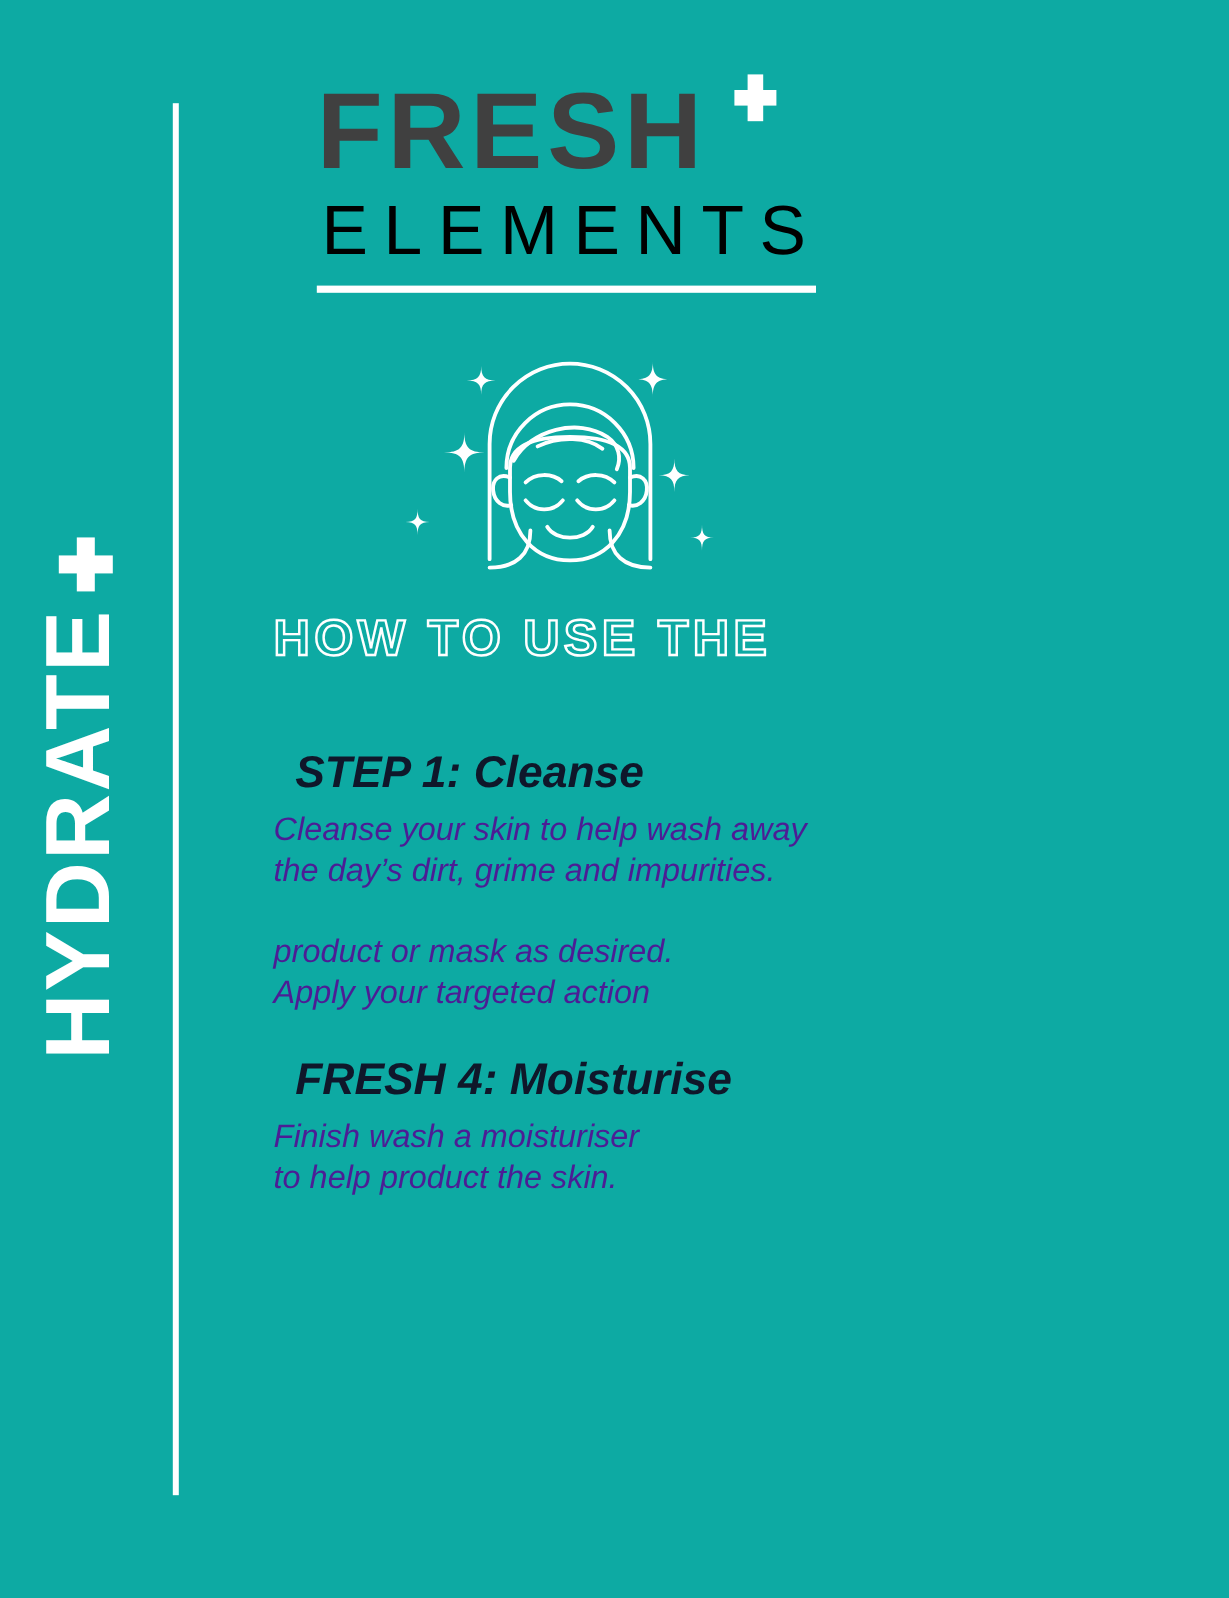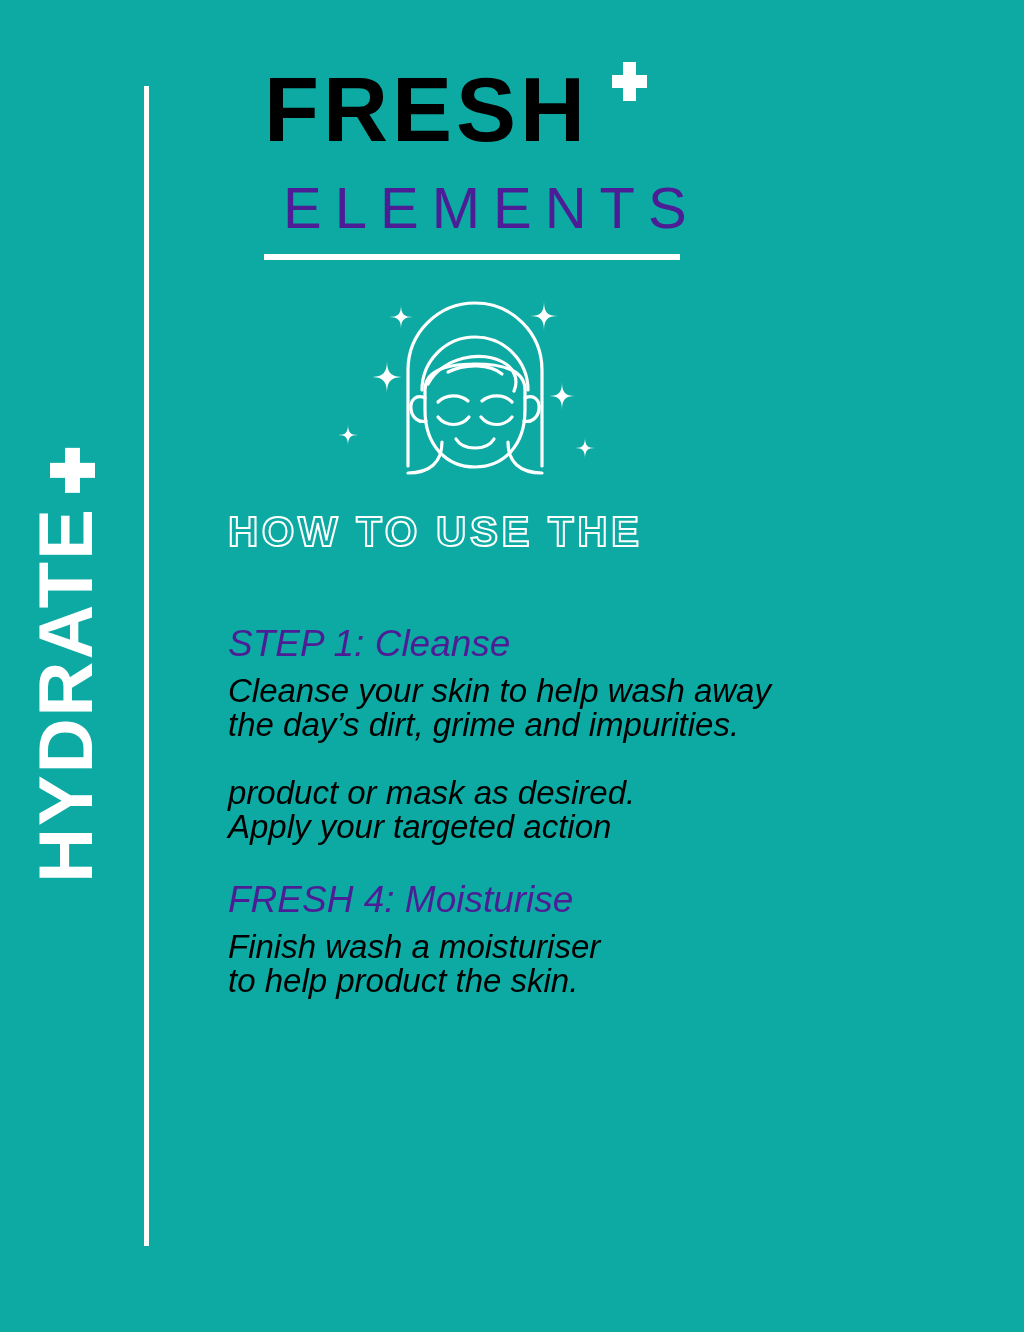--- a/index.html
+++ b/index.html
@@ -80,21 +80,21 @@
     position: absolute;
     left: 232px;
     top: 62px;
     width: 740px;
   }
   .logo-wordmark {
     position: relative;
     display: inline-block;
   }
   .logo-fresh {
-    color: #000000;
+    color: #404040;
     font-family: "Liberation Sans", sans-serif;
     font-weight: bold;
     font-size: 90px;
     letter-spacing: 4px;
     line-height: 96px;
     margin: 0;
     padding: 0 0 0 32px;
   }
   .logo-plus {
     position: absolute;
@@ -106,27 +106,27 @@
   .logo-plus::before,
   .logo-plus::after {
     content: "";
     position: absolute;
     background: #ffffff;
   }
   .logo-plus::before { left: 11px; top: 0px;  width: 13px; height: 39px; }
   .logo-plus::after  { left: 0px;  top: 13px; width: 35px; height: 13px; }
 
   .logo-elements {
-    color: #4c1d95;
+    color: #000000;
     font-family: "Liberation Sans", sans-serif;
     font-weight: normal;
     font-size: 58px;
     letter-spacing: 13px;
     line-height: 62px;
-    margin: 15px;
+    margin: 0;
     padding: 4px 0 0 36px;
   }
   .logo-rule {
     width: 416px;
     height: 6px;
     background: #ffffff;
     margin: 14px 0 0 32px;
   }
 
   
@@ -165,37 +165,37 @@
     position: absolute;
     left: 228px;
     top: 622px;
     width: 770px;
   }
   .step {
     margin: 0 0 34px 0;
   }
   .step:last-child { margin-bottom: 0; }
   .step-title {
-    margin: 0 0 8px 0;
-    color: #4c1d95;
-    font-family: "Liberation Sans", sans-serif;
-    font-weight: normal;
+    margin: 0 0 8px 18px;
+    color: #0f172a;
+    font-family: "Liberation Sans", sans-serif;
+    font-weight: bold;
     font-style: italic;
     font-size: 37px;
     line-height: 44px;
     letter-spacing: 0px;
     white-space: nowrap;
   }
   .step-body {
     margin: 0;
-    color: #000000;
+    color: #4c1d95;
     font-family: "Liberation Sans", sans-serif;
     font-weight: normal;
     font-style: italic;
-    font-size: 33px;
+    font-size: 27px;
     line-height: 34px;
   }
   .step-body span { display: block; white-space: nowrap; }
 </style>
 </head>
 <body>
 
 <div id="poster">
 
   <div class="vrule"></div>

